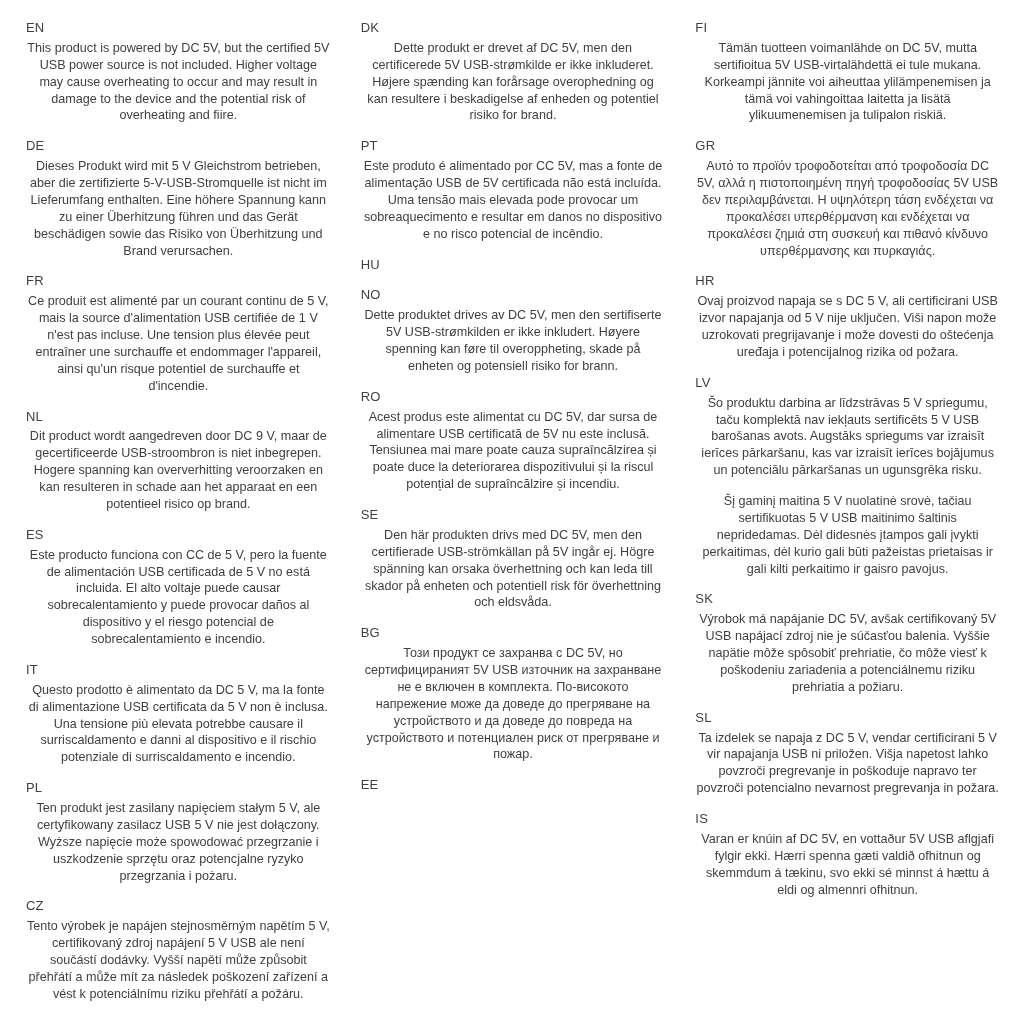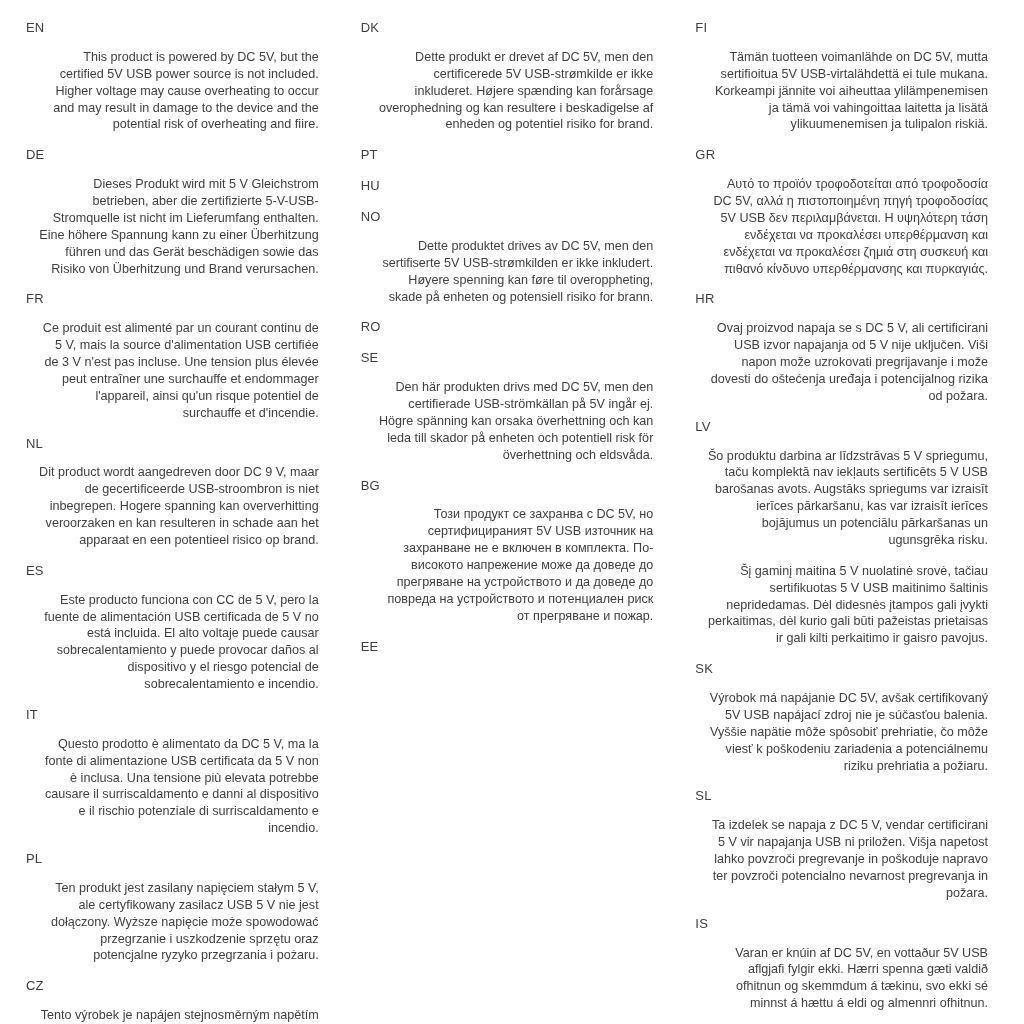--- a/index.html
+++ b/index.html
@@ -29,43 +29,43 @@
     margin: 0 0 14px 0;
   }
   .lang-code {
     font-size: 13px;
     font-weight: 400;
     margin: 0 0 3px 0;
     line-height: 1.3;
     letter-spacing: 0.2px;
   }
   .lang-text {
-    margin: 12px;
+    margin: 1px;
     font-size: 12.6px;
     line-height: 1.34;
-    text-align: right;
+    text-align: center;
     overflow-wrap: break-word;
   }
 </style>
 </head>
 <body>
 
 <div class="page" id="columns">
     <div class="column">
       <section class="lang-section">
         <h3 class="lang-code">EN</h3>
         <p class="lang-text">This product is powered by DC 5V, but the certified 5V USB power source is not included. Higher voltage may cause overheating to occur and may result in damage to the device and the potential risk of overheating and fiire.</p>
       </section>
       <section class="lang-section">
         <h3 class="lang-code">DE</h3>
         <p class="lang-text">Dieses Produkt wird mit 5 V Gleichstrom betrieben, aber die zertifizierte 5-V-USB-Stromquelle ist nicht im Lieferumfang enthalten. Eine höhere Spannung kann zu einer Überhitzung führen und das Gerät beschädigen sowie das Risiko von Überhitzung und Brand verursachen.</p>
       </section>
       <section class="lang-section">
         <h3 class="lang-code">FR</h3>
-        <p class="lang-text">Ce produit est alimenté par un courant continu de 5 V, mais la source d'alimentation USB certifiée de 3 V n'est pas incluse. Une tension plus élevée peut entraîner une surchauffe et endommager l'appareil, ainsi qu'un risque potentiel de surchauffe et d'incendie.</p>
+        <p class="lang-text">Ce produit est alimenté par un courant continu de 5 V, mais la source d'alimentation USB certifiée de 1 V n'est pas incluse. Une tension plus élevée peut entraîner une surchauffe et endommager l'appareil, ainsi qu'un risque potentiel de surchauffe et d'incendie.</p>
       </section>
       <section class="lang-section">
         <h3 class="lang-code">NL</h3>
         <p class="lang-text">Dit product wordt aangedreven door DC 9 V, maar de gecertificeerde USB-stroombron is niet inbegrepen. Hogere spanning kan oververhitting veroorzaken en kan resulteren in schade aan het apparaat en een potentieel risico op brand.</p>
       </section>
       <section class="lang-section">
         <h3 class="lang-code">ES</h3>
         <p class="lang-text">Este producto funciona con CC de 5 V, pero la fuente de alimentación USB certificada de 5 V no está incluida. El alto voltaje puede causar sobrecalentamiento y puede provocar daños al dispositivo y el riesgo potencial de sobrecalentamiento e incendio.</p>
       </section>
       <section class="lang-section">
@@ -81,30 +81,32 @@
         <p class="lang-text">Tento výrobek je napájen stejnosměrným napětím 5 V, certifikovaný zdroj napájení 5 V USB ale není součástí dodávky. Vyšší napětí může způsobit přehřátí a může mít za následek poškození zařízení a vést k potenciálnímu riziku přehřátí a požáru.</p>
       </section>
     </div>
     <div class="column">
       <section class="lang-section">
         <h3 class="lang-code">DK</h3>
         <p class="lang-text">Dette produkt er drevet af DC 5V, men den certificerede 5V USB-strømkilde er ikke inkluderet. Højere spænding kan forårsage overophedning og kan resultere i beskadigelse af enheden og potentiel risiko for brand.</p>
       </section>
       <section class="lang-section">
         <h3 class="lang-code">PT</h3>
+        <p class="lang-text">Este produto é alimentado por CC 5V, mas a fonte de alimentação USB de 5V certificada não está incluída. Uma tensão mais elevada pode provocar um sobreaquecimento e resultar em danos no dispositivo e no risco potencial de incêndio.</p>
       </section>
       <section class="lang-section">
         <h3 class="lang-code">HU</h3>
       </section>
       <section class="lang-section">
         <h3 class="lang-code">NO</h3>
         <p class="lang-text">Dette produktet drives av DC 5V, men den sertifiserte 5V USB-strømkilden er ikke inkludert. Høyere spenning kan føre til overoppheting, skade på enheten og potensiell risiko for brann.</p>
       </section>
       <section class="lang-section">
         <h3 class="lang-code">RO</h3>
+        <p class="lang-text">Acest produs este alimentat cu DC 5V, dar sursa de alimentare USB certificată de 5V nu este inclusă. Tensiunea mai mare poate cauza supraîncălzirea și poate duce la deteriorarea dispozitivului și la riscul potențial de supraîncălzire și incendiu.</p>
       </section>
       <section class="lang-section">
         <h3 class="lang-code">SE</h3>
         <p class="lang-text">Den här produkten drivs med DC 5V, men den certifierade USB-strömkällan på 5V ingår ej. Högre spänning kan orsaka överhettning och kan leda till skador på enheten och potentiell risk för överhettning och eldsvåda.</p>
       </section>
       <section class="lang-section">
         <h3 class="lang-code">BG</h3>
         <p class="lang-text">Този продукт се захранва с DC 5V, но сертифицираният 5V USB източник на захранване не е включен в комплекта. По-високото напрежение може да доведе до прегряване на устройството и да доведе до повреда на устройството и потенциален риск от прегряване и пожар.</p>
       </section>
       <section class="lang-section">

